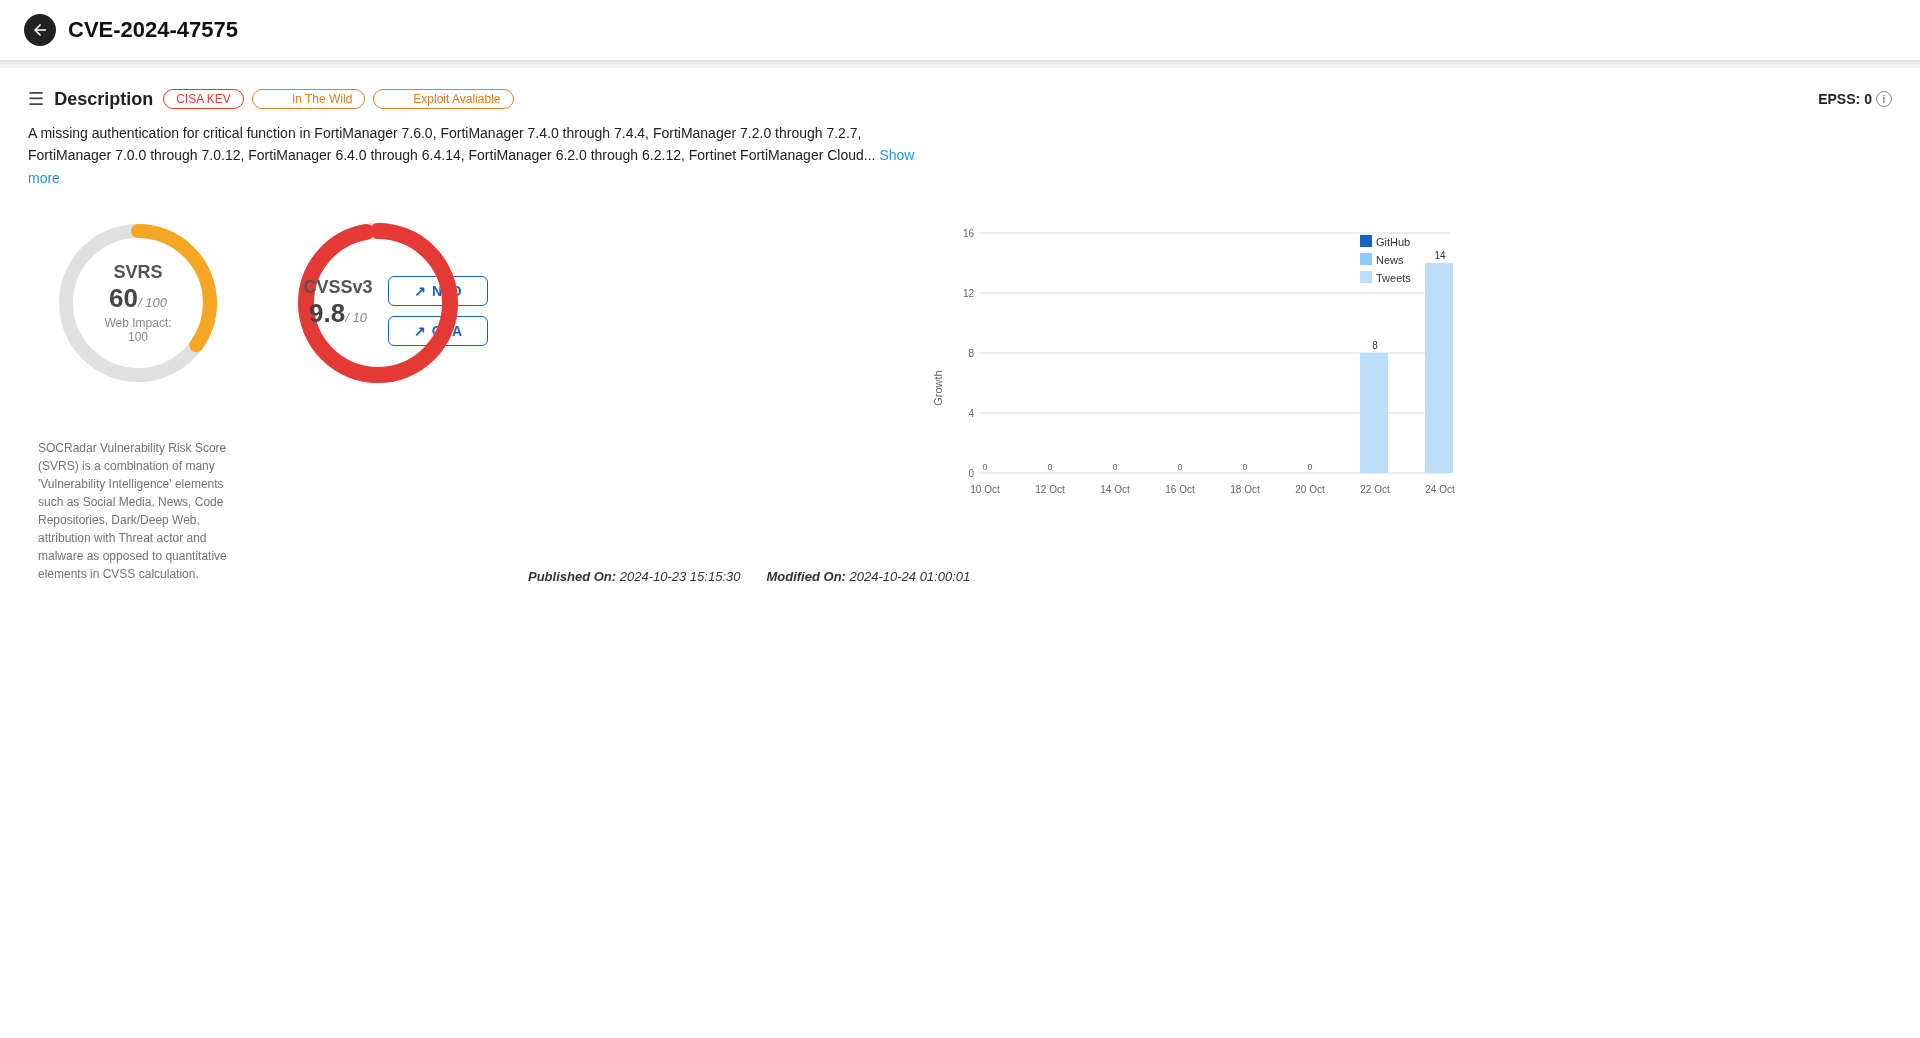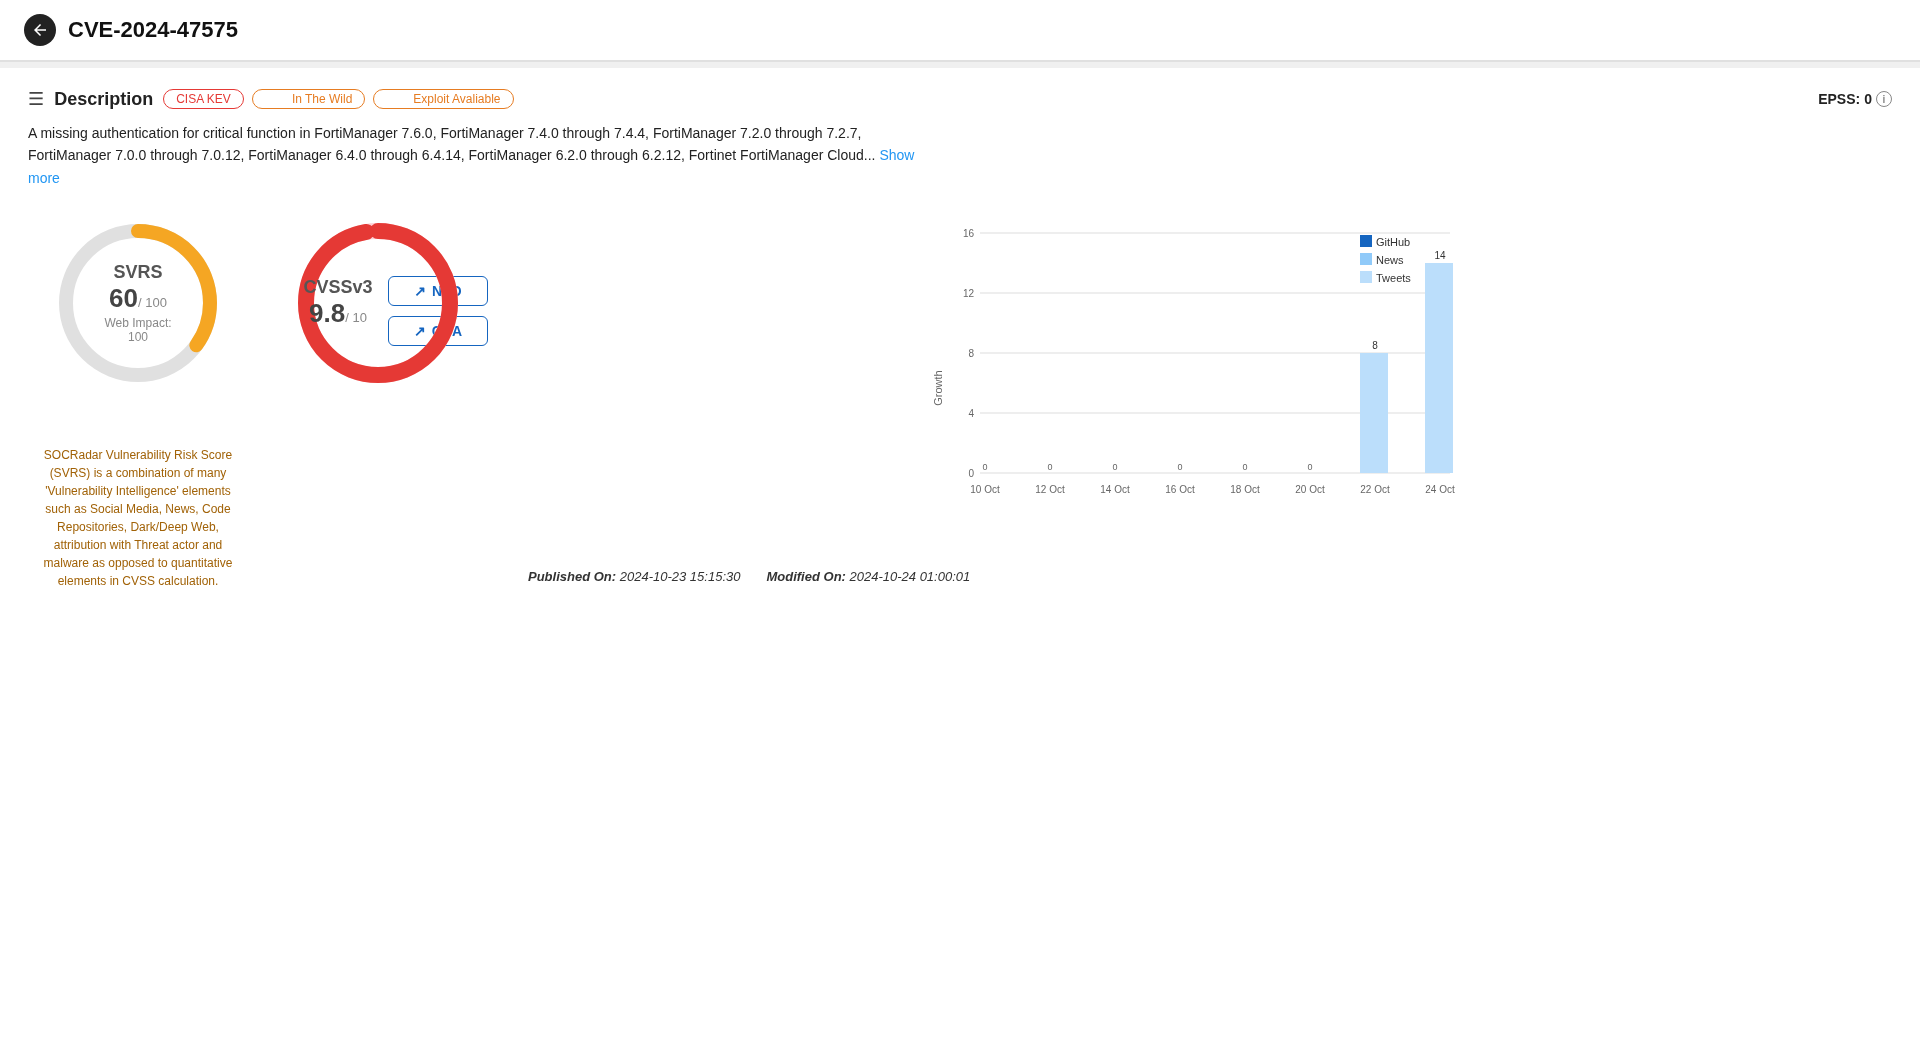--- a/index.html
+++ b/index.html
@@ -55,23 +55,23 @@
     
     .svrs-card { display: flex; flex-direction: column; align-items: center; width: 220px; gap: 28px; }
     .donut-wrap { position: relative; width: 180px; height: 180px; }
     .donut-wrap svg { position: absolute; top: 0; left: 0; }
     .donut-label {
       position: absolute; top: 50%; left: 50%; transform: translate(-50%, -50%);
       text-align: center;
     }
     .donut-label .score-name { font-size: 18px; font-weight: 600; color: #555; }
     .donut-label .score-value { font-size: 26px; font-weight: 700; color: #444; }
-    .donut-label .score-denom { font-size: 13px; color: #888; }
+    .donut-label .score-denom { font-size: 13px; color: #888; font-style: italic; }
     .donut-label .web-impact { font-size: 12px; color: #888; margin-top: 2px; }
-    .svrs-desc { font-size: 12px; color: #a16207; text-align: center; margin-top: 25px; line-height: 1.5; max-width: 200px; }
+    .svrs-desc { font-size: 12px; color: #737373; text-align: left; margin-top: 18px; line-height: 1.5; max-width: 200px; }
 
     
     .cvss-card { display: flex; flex-direction: row; align-items: center; width: 200px; }
     .cvss-buttons { display: flex; flex-direction: column; gap: 10px; margin-top: 16px; }
     .ext-btn {
       border: 1.5px solid #1565c0; border-radius: 6px;
       padding: 6px 20px; background: #fff; color: #1565c0;
       font-size: 14px; font-weight: 600; cursor: pointer;
       display: flex; align-items: center; gap: 6px; min-width: 100px; justify-content: center;
     }

